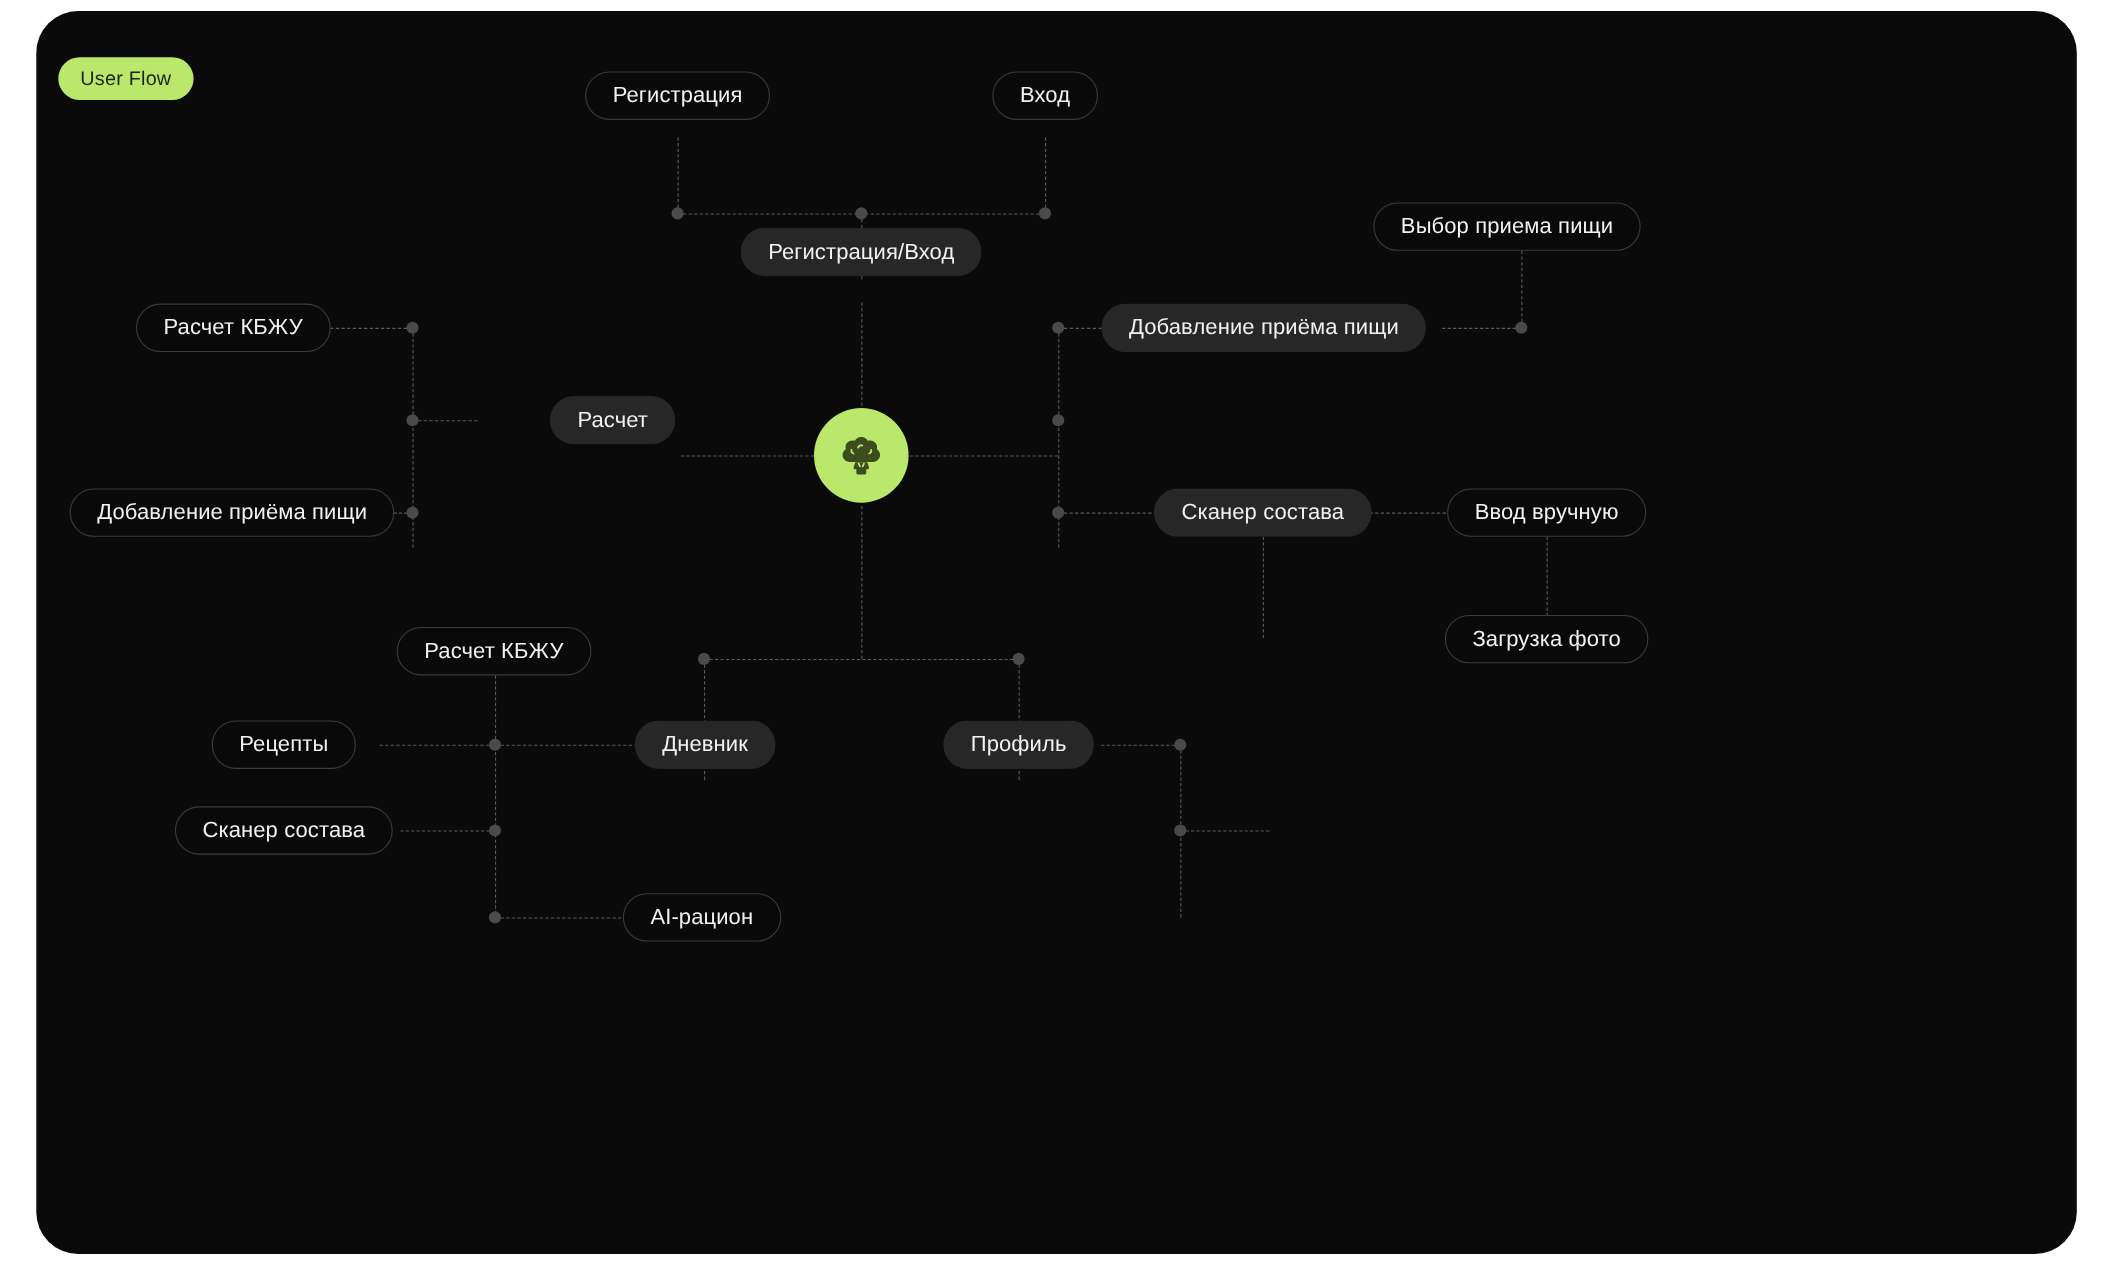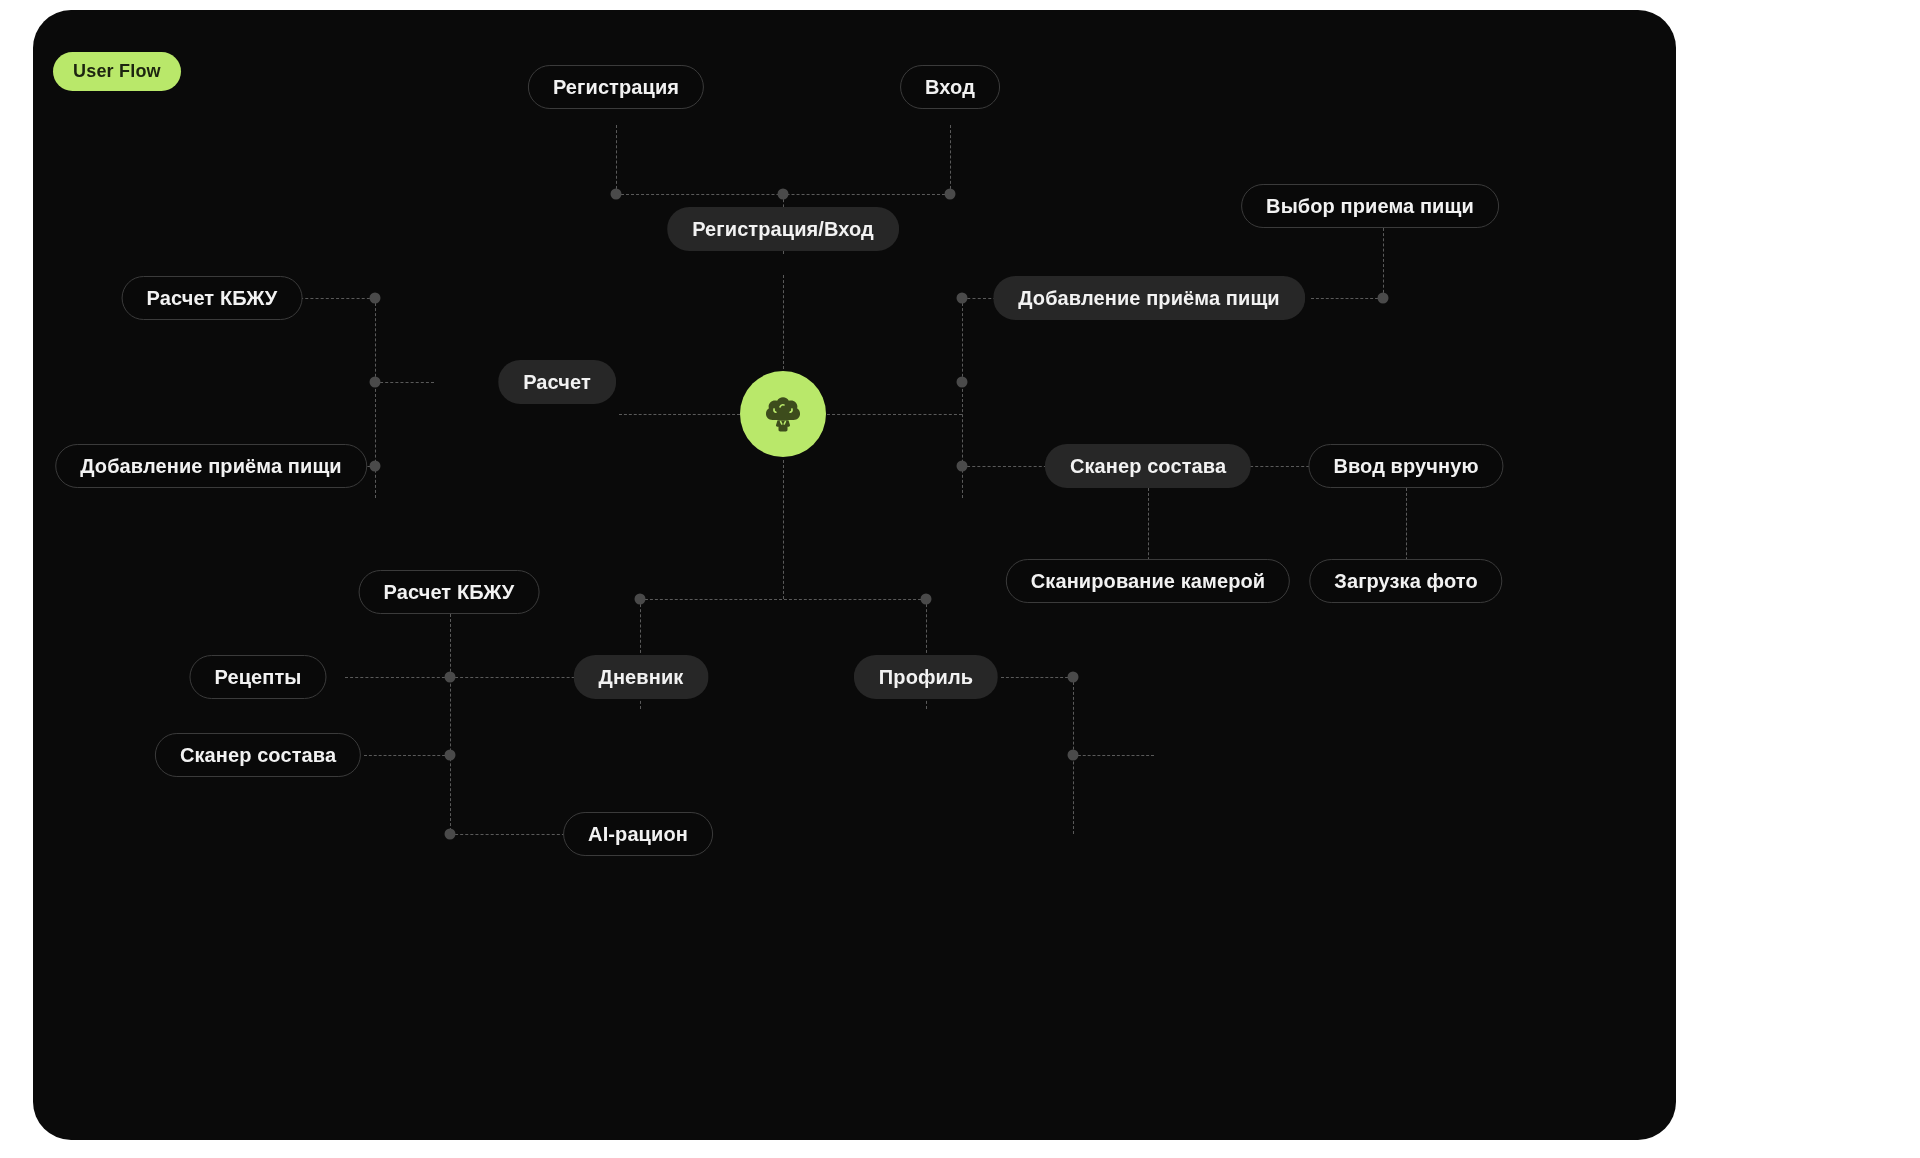--- a/index.html
+++ b/index.html
@@ -18,26 +18,25 @@
     width: 1920px;
     height: 1158px;
     background: #ffffff;
   }
 
   
   #canvas {
     position: absolute;
     left: 33px;
     top: 10px;
-    width: 1643px;
+    width: 1855px;
     height: 1130px;
     background: #0a0a0a;
     border-radius: 38px;
     overflow: hidden;
-    font-weight: bold;
   }
 
   
   .badge {
     position: absolute;
     left: 20px;
     top: 42px;
     background: #b9e86a;
     color: #1d2410;
     font-size: 18px;
@@ -182,21 +181,20 @@
 
     <div class="node filled" style="left:750px; top:219px;">Регистрация/Вход</div>
     <div class="node filled" style="left:1116px; top:288px;">Добавление приёма пищи</div>
 
     <div class="node filled" style="left:524px; top:372px;">Расчет</div>
     <div class="node outline" style="left:179px; top:288px;">Расчет КБЖУ</div>
     <div class="node outline" style="left:178px; top:456px;">Добавление приёма пищи</div>
 
     <div class="node filled" style="left:1115px; top:456px;">Сканер состава</div>
     <div class="node outline" style="left:1373px; top:456px;">Ввод вручную</div>
-    <div class="node outline" style="left:1115px; top:571px;">Сканирование камерой</div>
     <div class="node outline" style="left:1373px; top:571px;">Загрузка фото</div>
 
     <div class="node filled" style="left:608px; top:667px;">Дневник</div>
     <div class="node filled" style="left:893px; top:667px;">Профиль</div>
 
     <div class="node outline" style="left:416px; top:582px;">Расчет КБЖУ</div>
     <div class="node outline" style="left:225px; top:667px;">Рецепты</div>
     <div class="node outline" style="left:225px; top:745px;">Сканер состава</div>
     <div class="node outline" style="left:605px; top:824px;">AI-рацион</div>
 

